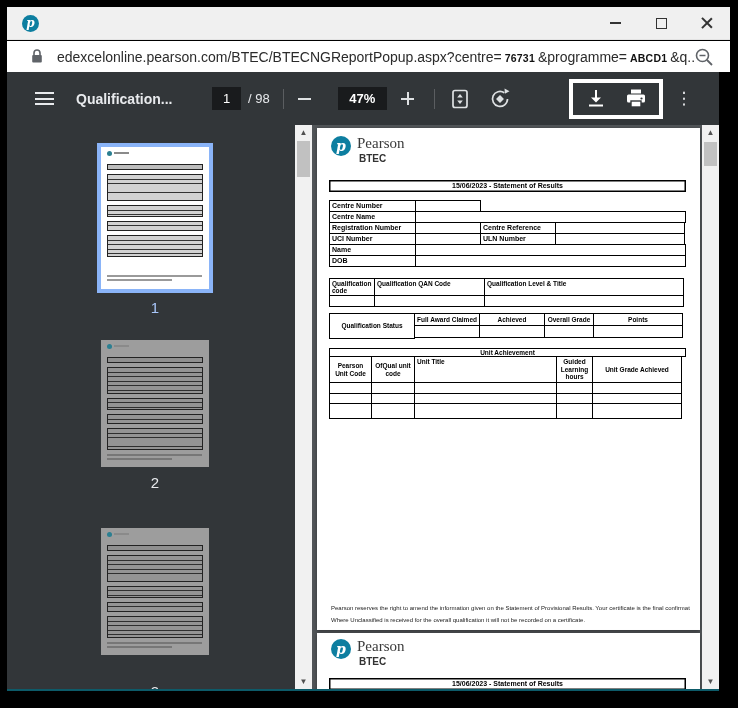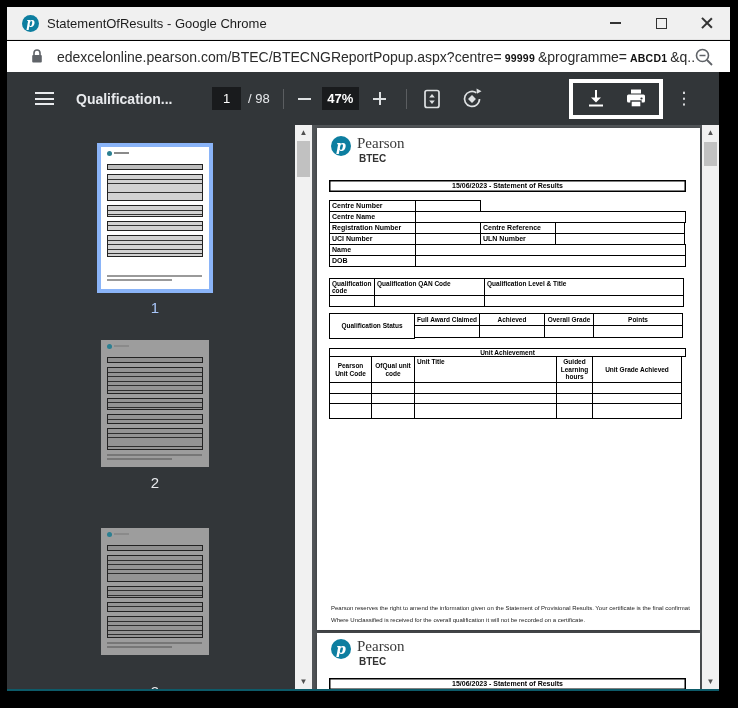--- a/index.html
+++ b/index.html
@@ -30,21 +30,21 @@
   
   .toolbar { position:absolute; left:0; top:65px; width:712px; height:53px; background:#323639; display:flex; align-items:center; color:#e8eaed; }
   .burger { margin-left:28px; width:19px; height:13px; display:flex; flex-direction:column; justify-content:space-between; cursor:pointer; }
   .burger div { height:2px; background:#e8eaed; }
   .doctitle { margin-left:22px; font-weight:bold; font-size:14px; width:128px; white-space:nowrap; overflow:hidden; }
   .pagebox { margin-left:8px; width:29px; height:23px; background:#191b1d; color:#fff; font-size:13px; display:flex; align-items:center; justify-content:center; }
   .pagetotal { margin-left:7px; font-size:13px; color:#e8eaed; }
   .vsep { width:1px; height:20px; background:#5b5e61; margin-left:13px; }
   .tbtn { display:flex; align-items:center; justify-content:center; width:26px; height:26px; margin-left:8px; cursor:pointer; }
   .ic-minus { width:13px; height:2px; background:#dee1e3; }
-  .zoombox { margin-left:4px; width:37px; height:23px; background:#191b1d; color:#fff; font-size:13px; font-weight:bold; display:flex; align-items:center; justify-content:center; }
+  .zoombox { margin-left:20px; width:49px; height:23px; background:#191b1d; color:#fff; font-size:13px; font-weight:bold; display:flex; align-items:center; justify-content:center; }
   .ic-plus { position:relative; width:13px; height:13px; }
   .ic-plus:before { content:""; position:absolute; left:0; top:5.5px; width:13px; height:2px; background:#dee1e3; }
   .ic-plus:after { content:""; position:absolute; left:5.5px; top:0; width:2px; height:13px; background:#dee1e3; }
   .hlbox { margin-left:auto; border:4px solid #fff; height:40px; display:flex; align-items:center; padding:0 10px; }
   .hlbox .tbtn { margin-left:0; }
   .hlbox .tbtn + .tbtn { margin-left:14px; }
   .dots { margin-left:12px; margin-right:26px; width:18px; text-align:center; font-size:17px; color:#e8eaed; cursor:pointer; letter-spacing:0; }
   .rightgap { position:absolute; right:0; top:65px; width:11px; height:619px; background:#000; }
 
   
@@ -113,40 +113,39 @@
 </head>
 <body>
 
 <div class="screen">
 <div class="window">
 
   <div class="titlebar">
     <div class="favicon">
           <span>p</span>
         </div>
-    <div class="wintitle">StatementOfResults - Google Chrome</div>
     <div class="wincontrols">
       <div class="winbtn">
             <div class="ic-min"></div>
           </div>
       <div class="winbtn">
             <div class="ic-max"></div>
           </div>
       <div class="winbtn">
             <div class="ic-close"></div>
           </div>
     </div>
   </div>
 
   <div class="urlbar">
     <svg class="lock" width="12" height="15" viewBox="0 0 12 15">
       <path d="M3 6 V4 a3 3 0 0 1 6 0 V6" fill="none" stroke="#5f6368" stroke-width="1.6"></path>
       <rect x="1.2" y="6" width="9.6" height="7.6" rx="1" fill="#5f6368"></rect>
     </svg>
-    <div class="urltext"><span>edexcelonline.pearson.com/BTEC/BTECNGReportPopup.aspx?centre=</span><span class="urlval">99999</span><span>&amp;programme=</span><span class="urlval">ABCD1</span><span>&amp;q...</span></div>
+    <div class="urltext"><span>edexcelonline.pearson.com/BTEC/BTECNGReportPopup.aspx?centre=</span><span class="urlval">76731</span><span>&amp;programme=</span><span class="urlval">ABCD1</span><span>&amp;q...</span></div>
     <svg class="zoomglass" width="20" height="20" viewBox="0 0 20 20">
       <circle cx="8.5" cy="8.5" r="6" fill="none" stroke="#5f6368" stroke-width="1.6"></circle>
       <line x1="13" y1="13" x2="18" y2="18" stroke="#5f6368" stroke-width="1.8"></line>
       <line x1="5.5" y1="8.5" x2="11.5" y2="8.5" stroke="#5f6368" stroke-width="1.5"></line>
     </svg>
   </div>
 
   <div class="toolbar">
     <div class="burger">
       <div></div>

